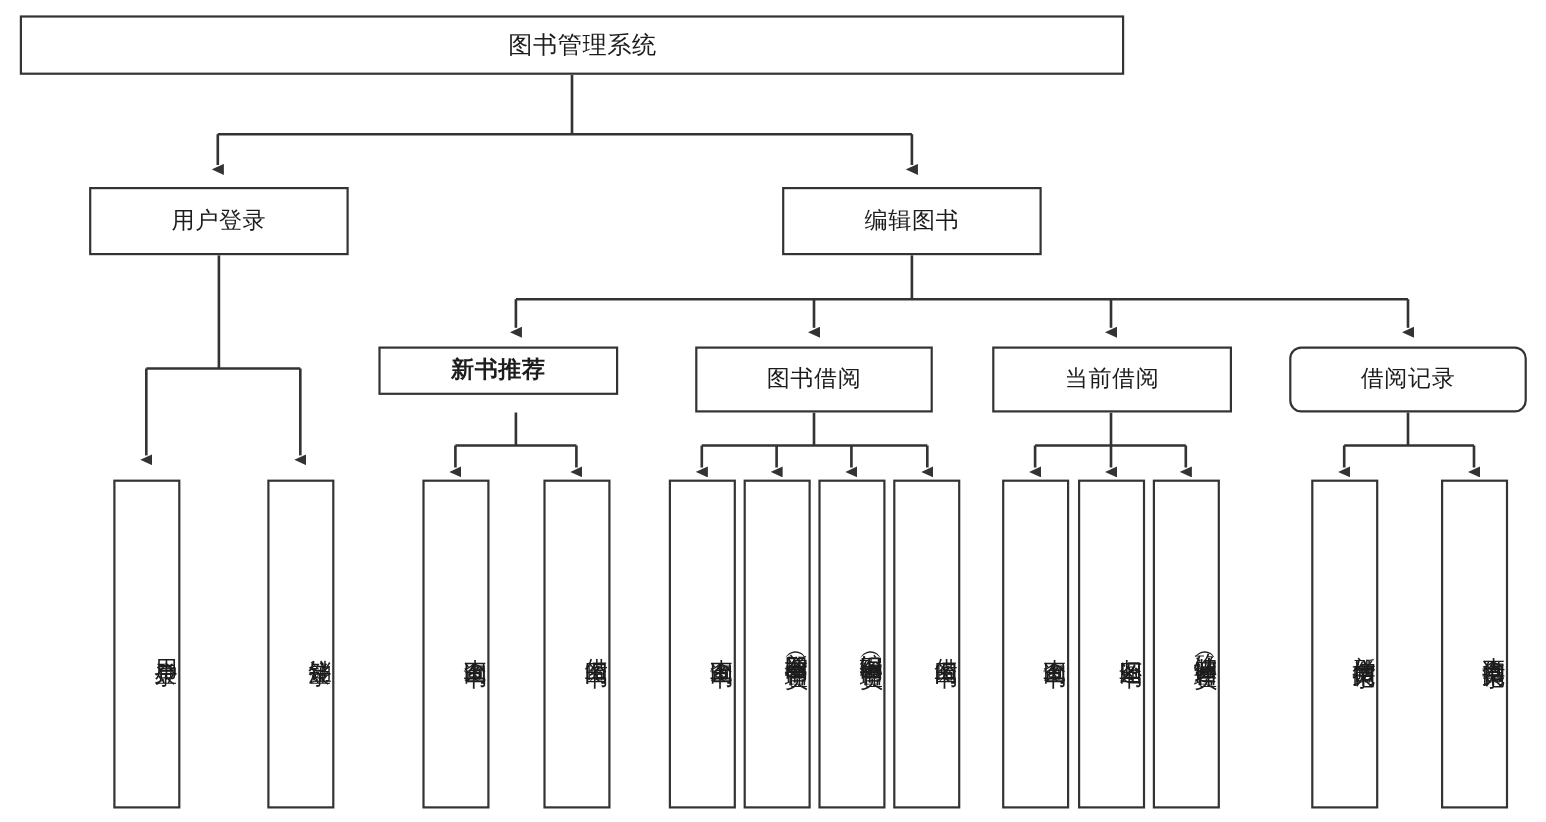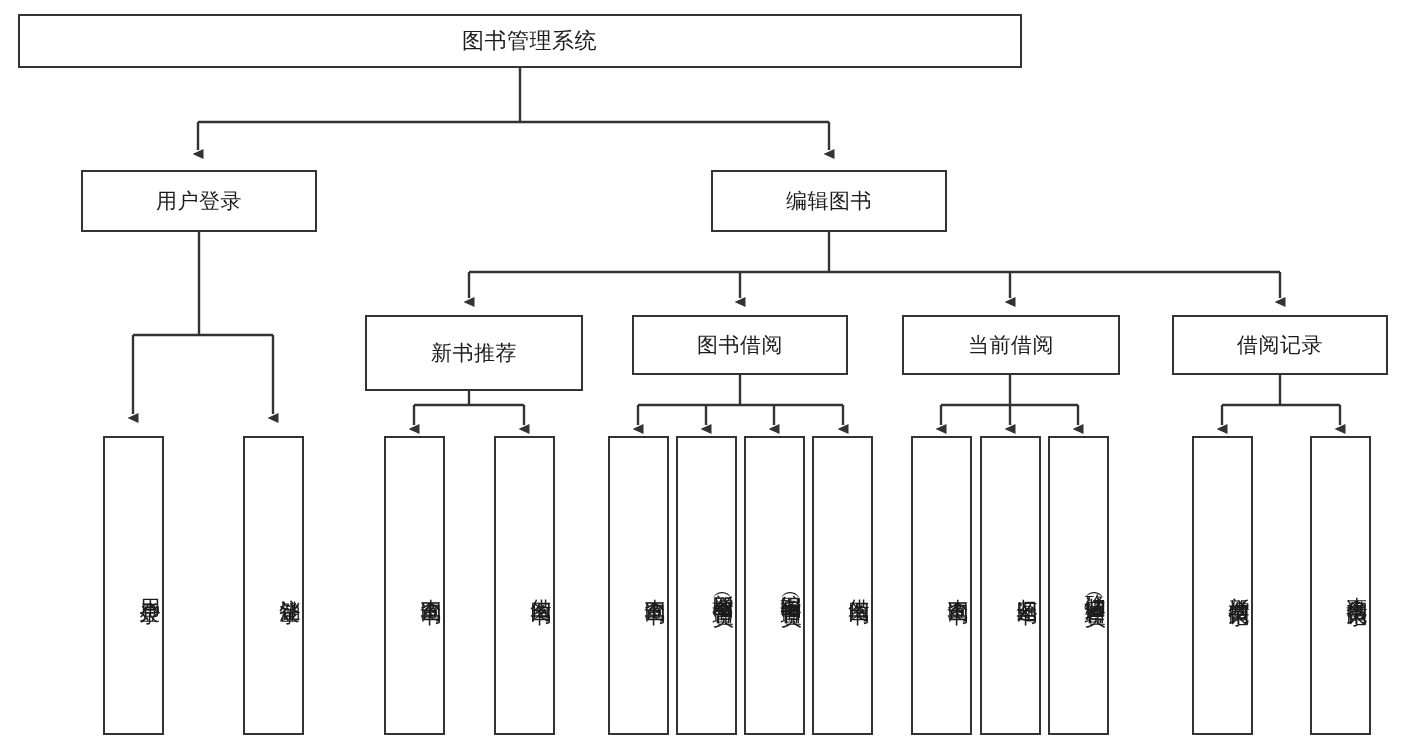--- a/index.html
+++ b/index.html
@@ -132,24 +132,24 @@
       <path d="M1222,405 L1222,425" marker-end="url(#arrow)"></path>
       <path d="M1340,405 L1340,425" marker-end="url(#arrow)"></path>
     </g>
   </svg>
 
   <div class="node h root" style="left:18px; top:14px; width:1004px; height:54px;">图书管理系统</div>
 
   <div class="node h" style="left:81px; top:170px; width:236px; height:62px;">用户登录</div>
   <div class="node h" style="left:711px; top:170px; width:236px; height:62px;">编辑图书</div>
 
-  <div class="node h" style="left:365px; top:315px; width:218px; height:76px;">新书推荐</div>
+  <div class="node h" style="left:344px; top:315px; width:218px; height:44px;font-weight:bold;">新书推荐</div>
   <div class="node h" style="left:902px; top:315px; width:218px; height:60px;">当前借阅</div>
   <div class="node h" style="left:632px; top:315px; width:216px; height:60px;">图书借阅</div>
-  <div class="node h" style="left:1172px; top:315px; width:216px; height:60px;">借阅记录</div>
+  <div class="node h" style="left:1172px; top:315px; width:216px; height:60px;border-radius:11px;">借阅记录</div>
 
   <div class="node v" style="left:103px; top:436px; width:61px; height:299px;">
     <span class="vtext">用户登录</span>
   </div>
   <div class="node v" style="left:243px; top:436px; width:61px; height:299px;">
     <span class="vtext">注销登录</span>
   </div>
 
   <div class="node v" style="left:384px; top:436px; width:61px; height:299px;">
     <span class="vtext">查询图书</span>

